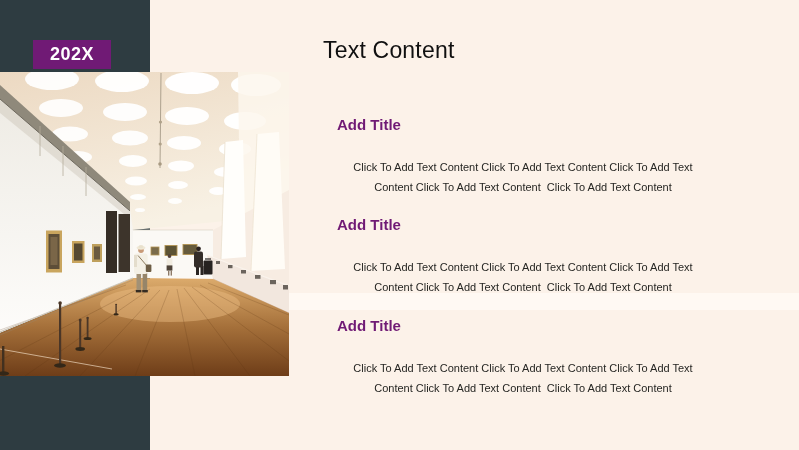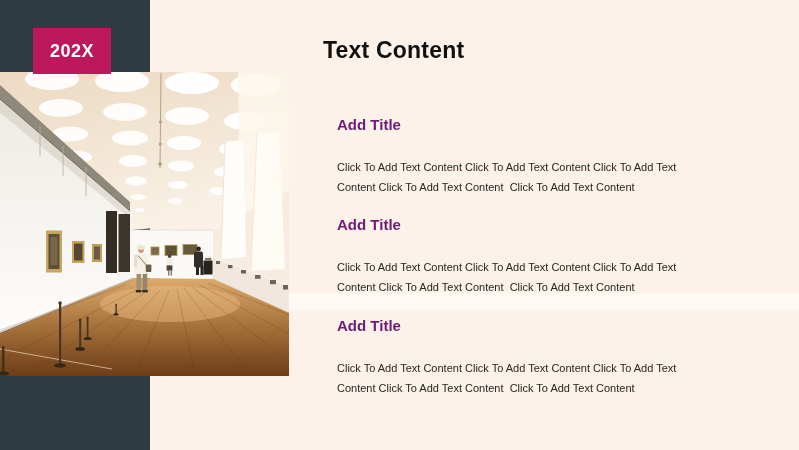--- a/index.html
+++ b/index.html
@@ -12,47 +12,48 @@
   }
   .band{
     position:absolute;left:0;top:293px;width:799px;height:17px;
     background:#FFF9F3;z-index:1;
   }
   .sidebar{
     position:absolute;left:0;top:0;width:150px;height:450px;
     background:#2E3C41;z-index:2;
   }
   .badge{
-    position:absolute;left:33px;top:28px;width:78px;height:46px;
-    background:#be185d;z-index:6;
+    position:absolute;left:33px;top:40px;width:78px;height:29px;
+    background:#701a75;z-index:6;
     display:flex;align-items:center;justify-content:center;
   }
   .badge span{
     color:#FFFFFF;font-size:18px;font-weight:bold;letter-spacing:.5px;
   }
   .photo{
     position:absolute;left:0;top:72px;width:289px;height:304px;
     z-index:3;overflow:hidden;
   }
   .photo svg{display:block;width:289px;height:304px;}
   .page-title{
     position:absolute;left:323px;top:36px;margin:0;z-index:4;
-    font-size:23px;line-height:28px;font-weight:bold;color:#101010;
+    font-size:23px;line-height:28px;font-weight:normal;color:#101010;
     letter-spacing:.2px;
   }
   .sec{position:absolute;left:337px;width:372px;z-index:4;}
   .sec-1{top:116px;}
   .sec-2{top:216px;}
   .sec-3{top:317px;}
   .sec h2{
     margin:0;font-size:15px;line-height:17px;font-weight:bold;color:#701a75;
   }
   .sec p{
     margin:24px 0 0 0;font-size:11px;line-height:20px;color:#262623;
     white-space:pre-wrap;
+    text-align:center;
   }
 </style>
 </head>
 <body>
 
 <div class="slide">
 
   <div class="band"></div>
   <div class="sidebar"></div>
 

